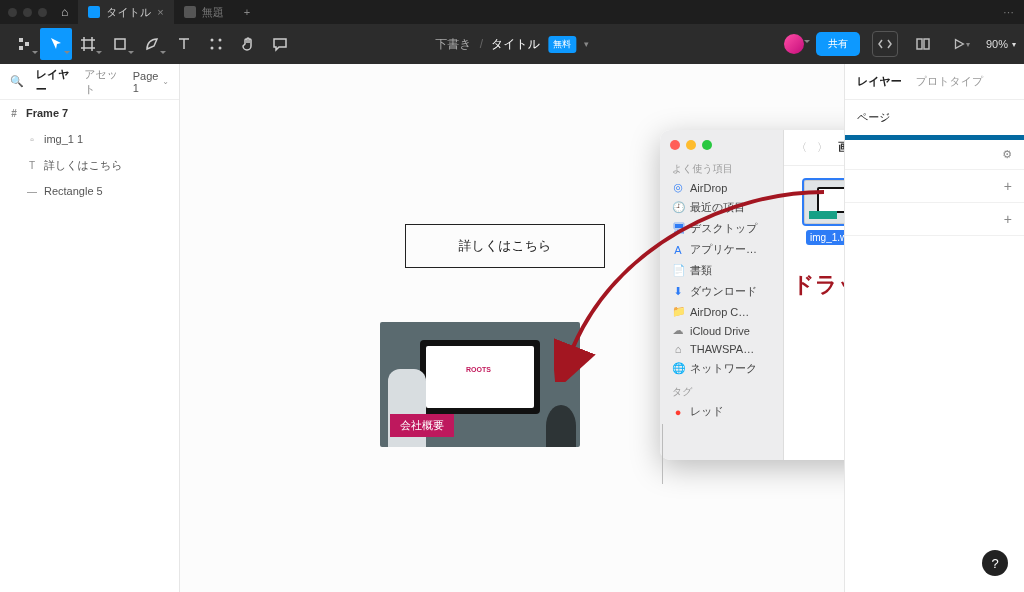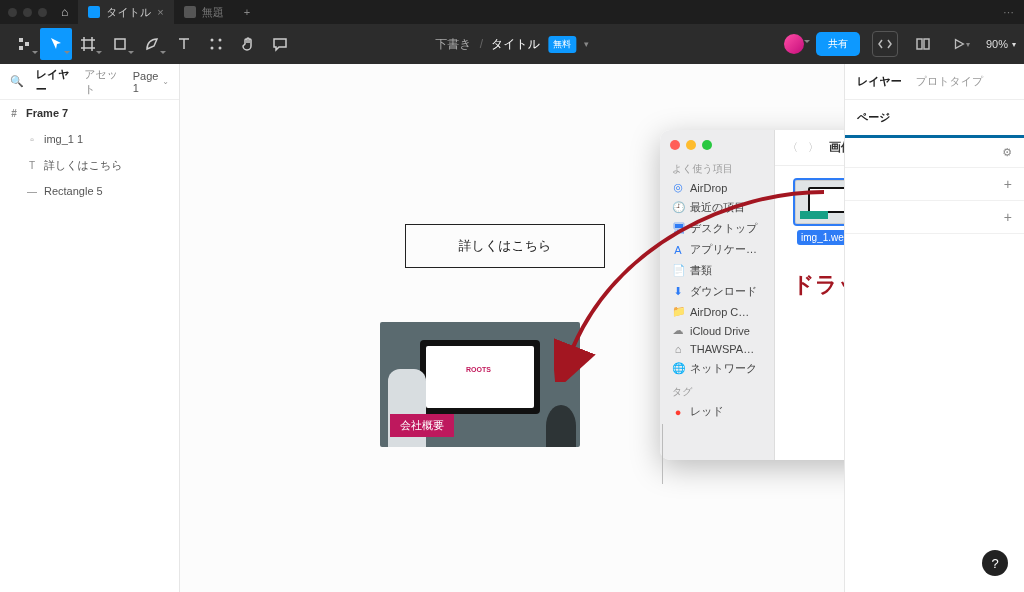--- a/index.html
+++ b/index.html
@@ -51,21 +51,21 @@
   .canvas{ flex:1; background:#fcfcfc; position:relative; overflow:hidden;}
   .cta-box{ position:absolute; left:225px; top:160px; width:200px; height:44px; border:1.5px solid #222; display:flex; align-items:center; justify-content:center; font-size:13px; color:#222;}
   .photo{ position:absolute; left:200px; top:258px; width:200px; height:125px; background:#5a6a6f; border-radius:2px; overflow:hidden;}
   .photo .screen{ position:absolute; left:40px; top:18px; width:120px; height:74px; background:#111; border-radius:4px;}
   .photo .screen::after{content:""; position:absolute; inset:6px; background:#fff; border-radius:2px;}
   .photo .logo{ position:absolute; left:86px; top:44px; font-size:7px; color:#c2185b; font-weight:700; z-index:2;}
   .photo .person1{ position:absolute; left:8px; bottom:0; width:38px; height:78px; background:#d8dde0; border-radius:12px 12px 0 0;}
   .photo .person2{ position:absolute; right:4px; bottom:0; width:30px; height:42px; background:#2d3436; border-radius:50% 50% 0 0;}
   .photo .label{ position:absolute; left:10px; bottom:10px; background:#be185d; color:#fff; font-size:11px; padding:4px 10px;}
   .finder{ position:absolute; left:480px; top:66px; width:454px; height:330px; background:#fff; border-radius:10px; box-shadow:0 8px 30px rgba(0,0,0,.25); display:flex; overflow:hidden; font-size:11px;}
-  .finder .sidebar{ width:115px; background:#ededee; border-right:1px solid #ddd; padding:26px 0 6px 0; color:#555;}
+  .finder .sidebar{ width:124px; background:#ededee; border-right:1px solid #ddd; padding:26px 0 6px 0; color:#555;}
   .finder .tlights{ position:absolute; left:10px; top:10px; display:flex; gap:6px;}
   .finder .tlights span{ width:10px;height:10px;border-radius:50%;}
   .finder .tlights .r{background:#ff5f57;} .finder .tlights .y{background:#febc2e;} .finder .tlights .g{background:#28c840;}
   .finder .sb-head{ color:#9a9a9a; font-size:10px; padding:6px 12px 2px;}
   .finder .sb-item{ display:flex; align-items:center; gap:6px; padding:3px 12px; color:#444;}
   .finder .sb-item .ic{ color:#2e7cf6; width:12px; text-align:center;}
   .finder .content{ flex:1; display:flex; flex-direction:column;}
   .finder .titlebar{ height:36px; display:flex; align-items:center; padding:0 12px; gap:10px; color:#555; border-bottom:1px solid #eee;}
   .finder .titlebar .navbtn{ color:#b5b5b5;}
   .finder .titlebar .ftitle{ font-weight:600; color:#333; font-size:12px;}
@@ -78,21 +78,21 @@
   .thumb .mini-scr::after{content:"";position:absolute;inset:2px;background:#fff;}
   .thumb .bar{position:absolute; left:4px; bottom:4px; width:28px;height:8px; background:#16a085;}
   .fname{ font-size:10px; color:#333; padding:2px 4px; border-radius:3px; display:inline-block;}
   .fname.sel{ background:#2e7cf6; color:#fff;}
   .dragdrop{ position:absolute; left:612px; top:206px; font-size:22px; font-weight:800; color:#a31621; letter-spacing:0.5px; z-index:5; white-space:nowrap;}
   .arrow{ position:absolute; left:374px; top:118px; width:290px; height:200px; z-index:4; pointer-events:none;}
   
   .right-panel{ width:180px; border-left:1px solid #e6e6e6; font-size:11px; color:#333; position:relative;}
   .rp-tabs{ height:36px; display:flex; align-items:center; gap:14px; padding:0 12px; border-bottom:1px solid #eee;}
   .rp-tabs .t{ color:#999;} .rp-tabs .t.active{ color:#222; font-weight:600;}
-  .rp-sec-head{ padding:10px 12px; color:#222; font-weight:700; display:flex; justify-content:space-between; align-items:center; border-bottom:3px solid #0369a1;}
+  .rp-sec-head{ padding:10px 12px; color:#222; font-weight:400; display:flex; justify-content:space-between; align-items:center; border-bottom:5px solid #0369a1;}
   .rp-row{ display:flex; justify-content:space-between; align-items:center; padding:8px 12px; border-bottom:1px solid #f0f0f0; color:#555;}
   .rp-row .eye{ color:#888;}
   .rp-plus{ color:#888; font-size:14px;}
   .help-btn{ position:absolute; right:16px; bottom:16px; width:26px;height:26px;border-radius:50%; background:#222; color:#fff; display:flex;align-items:center;justify-content:center; font-size:13px;}
   .vline{ position:absolute; right:181px; top:360px; width:1px; height:60px; background:#bbb;}
 </style>
 </head>
 <body>
 
 <div class="chrome-top">

